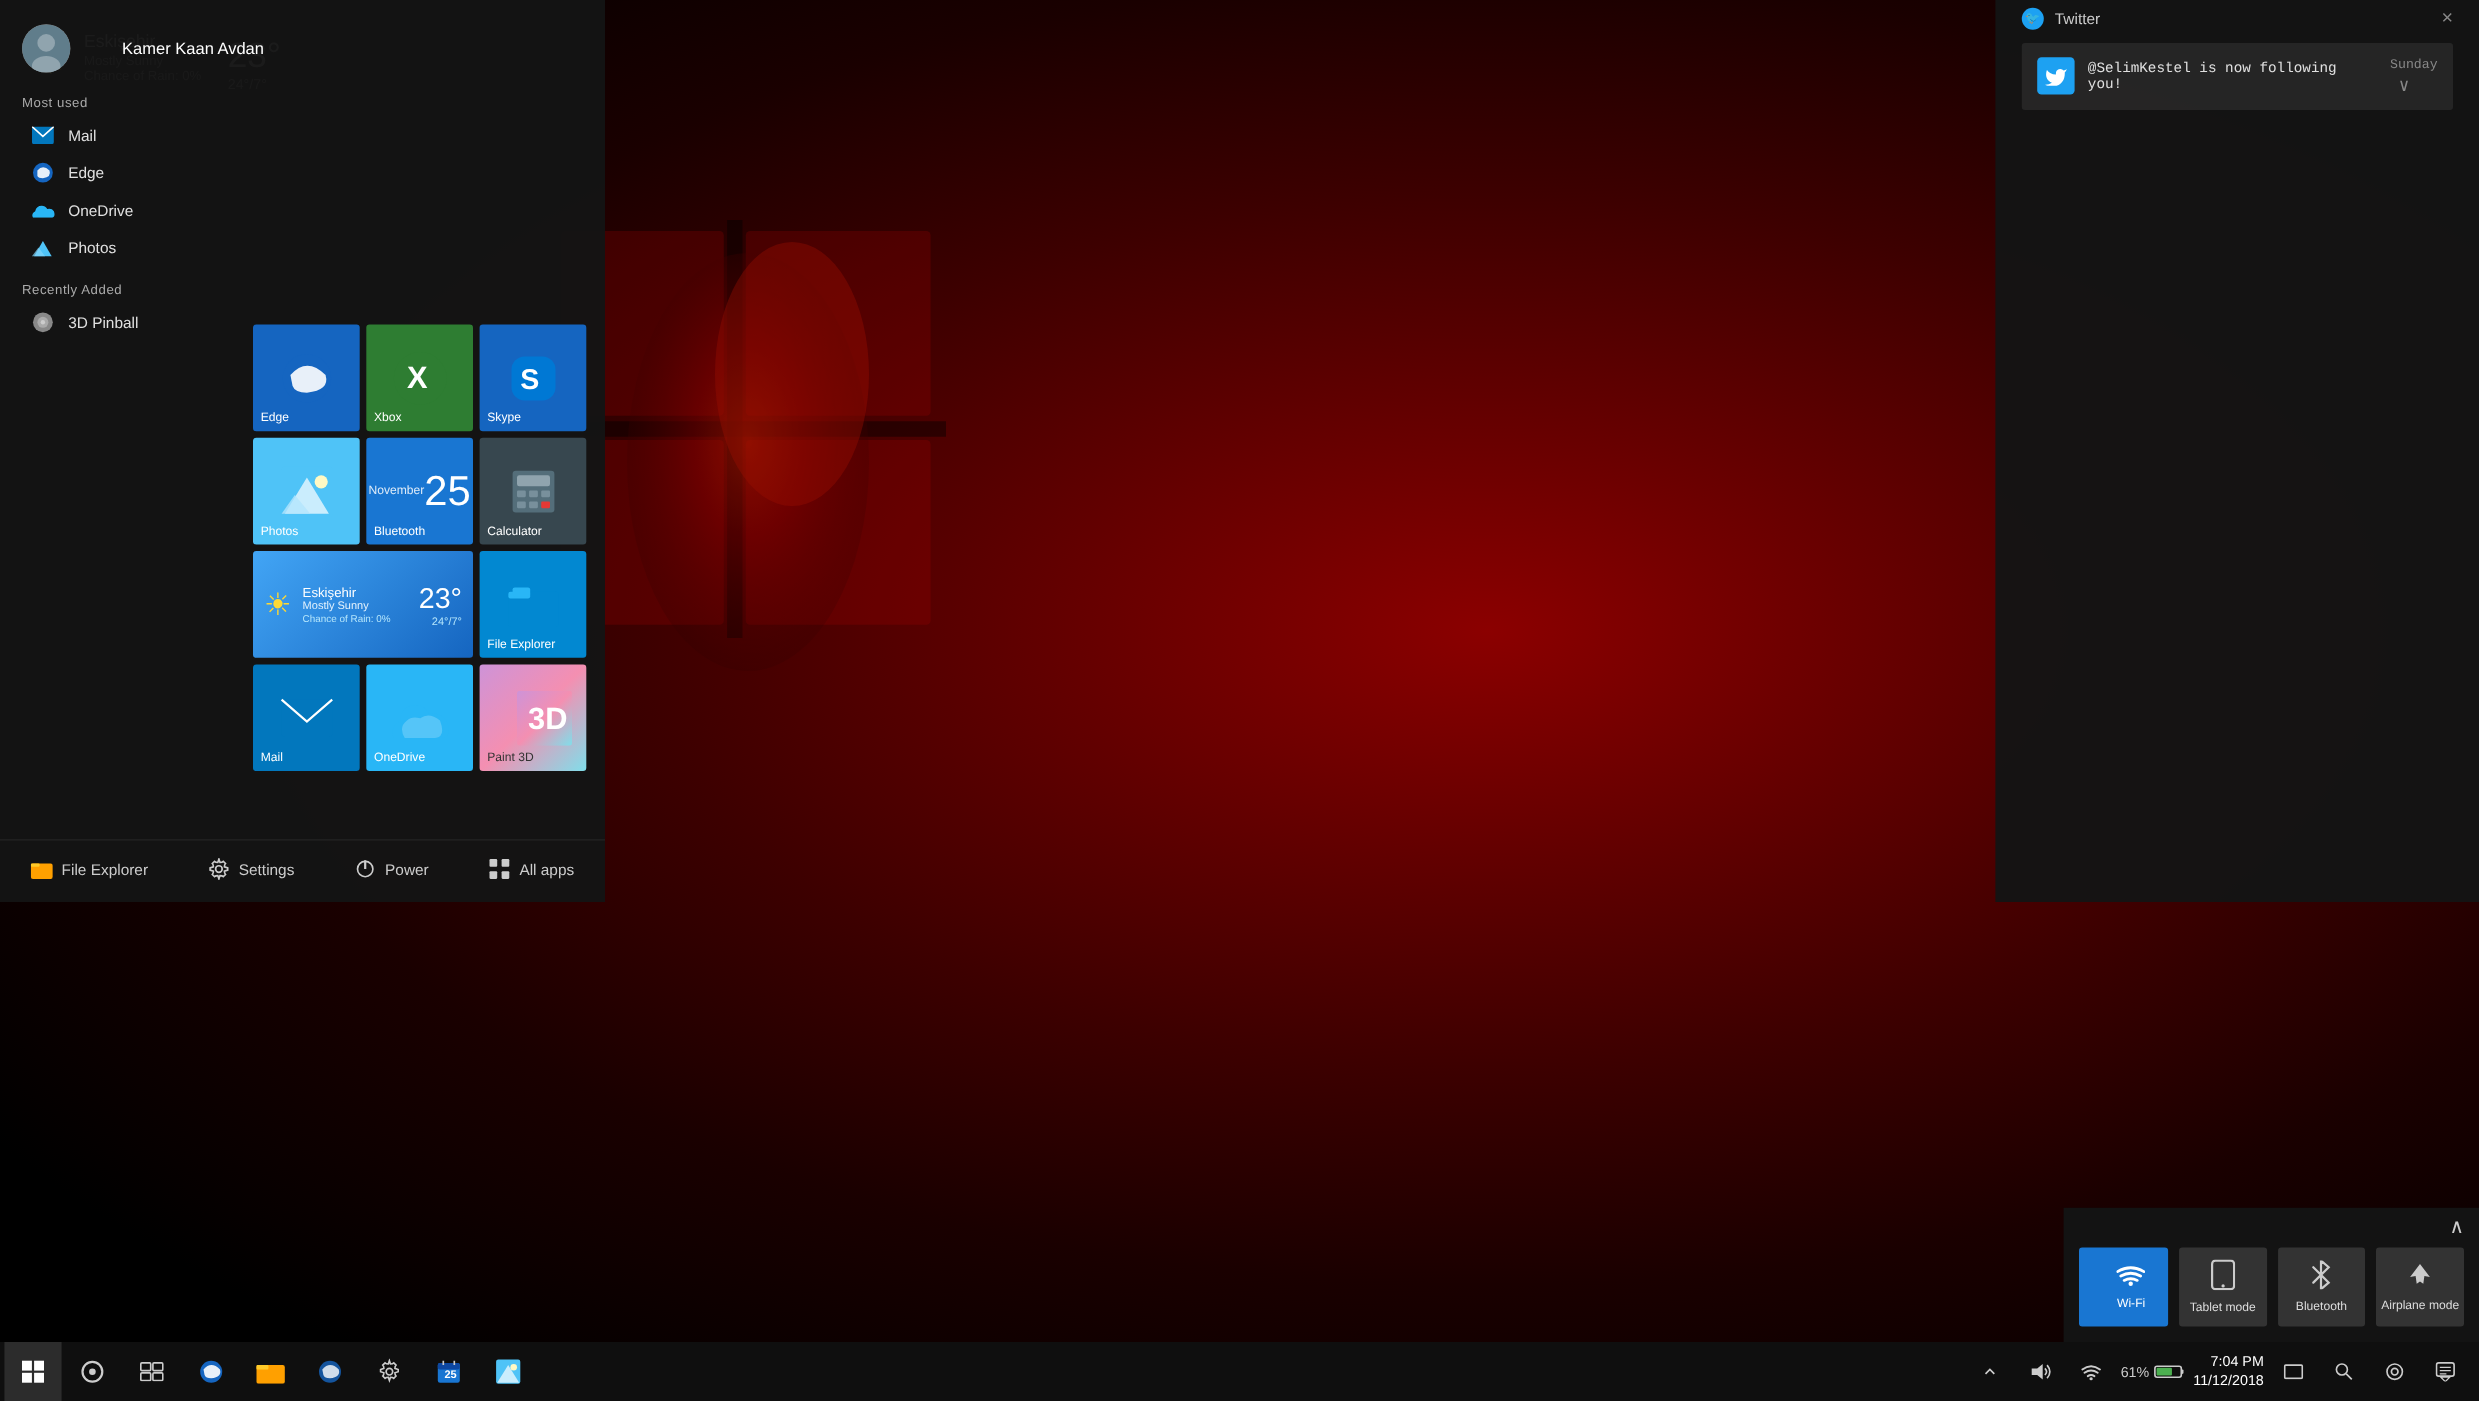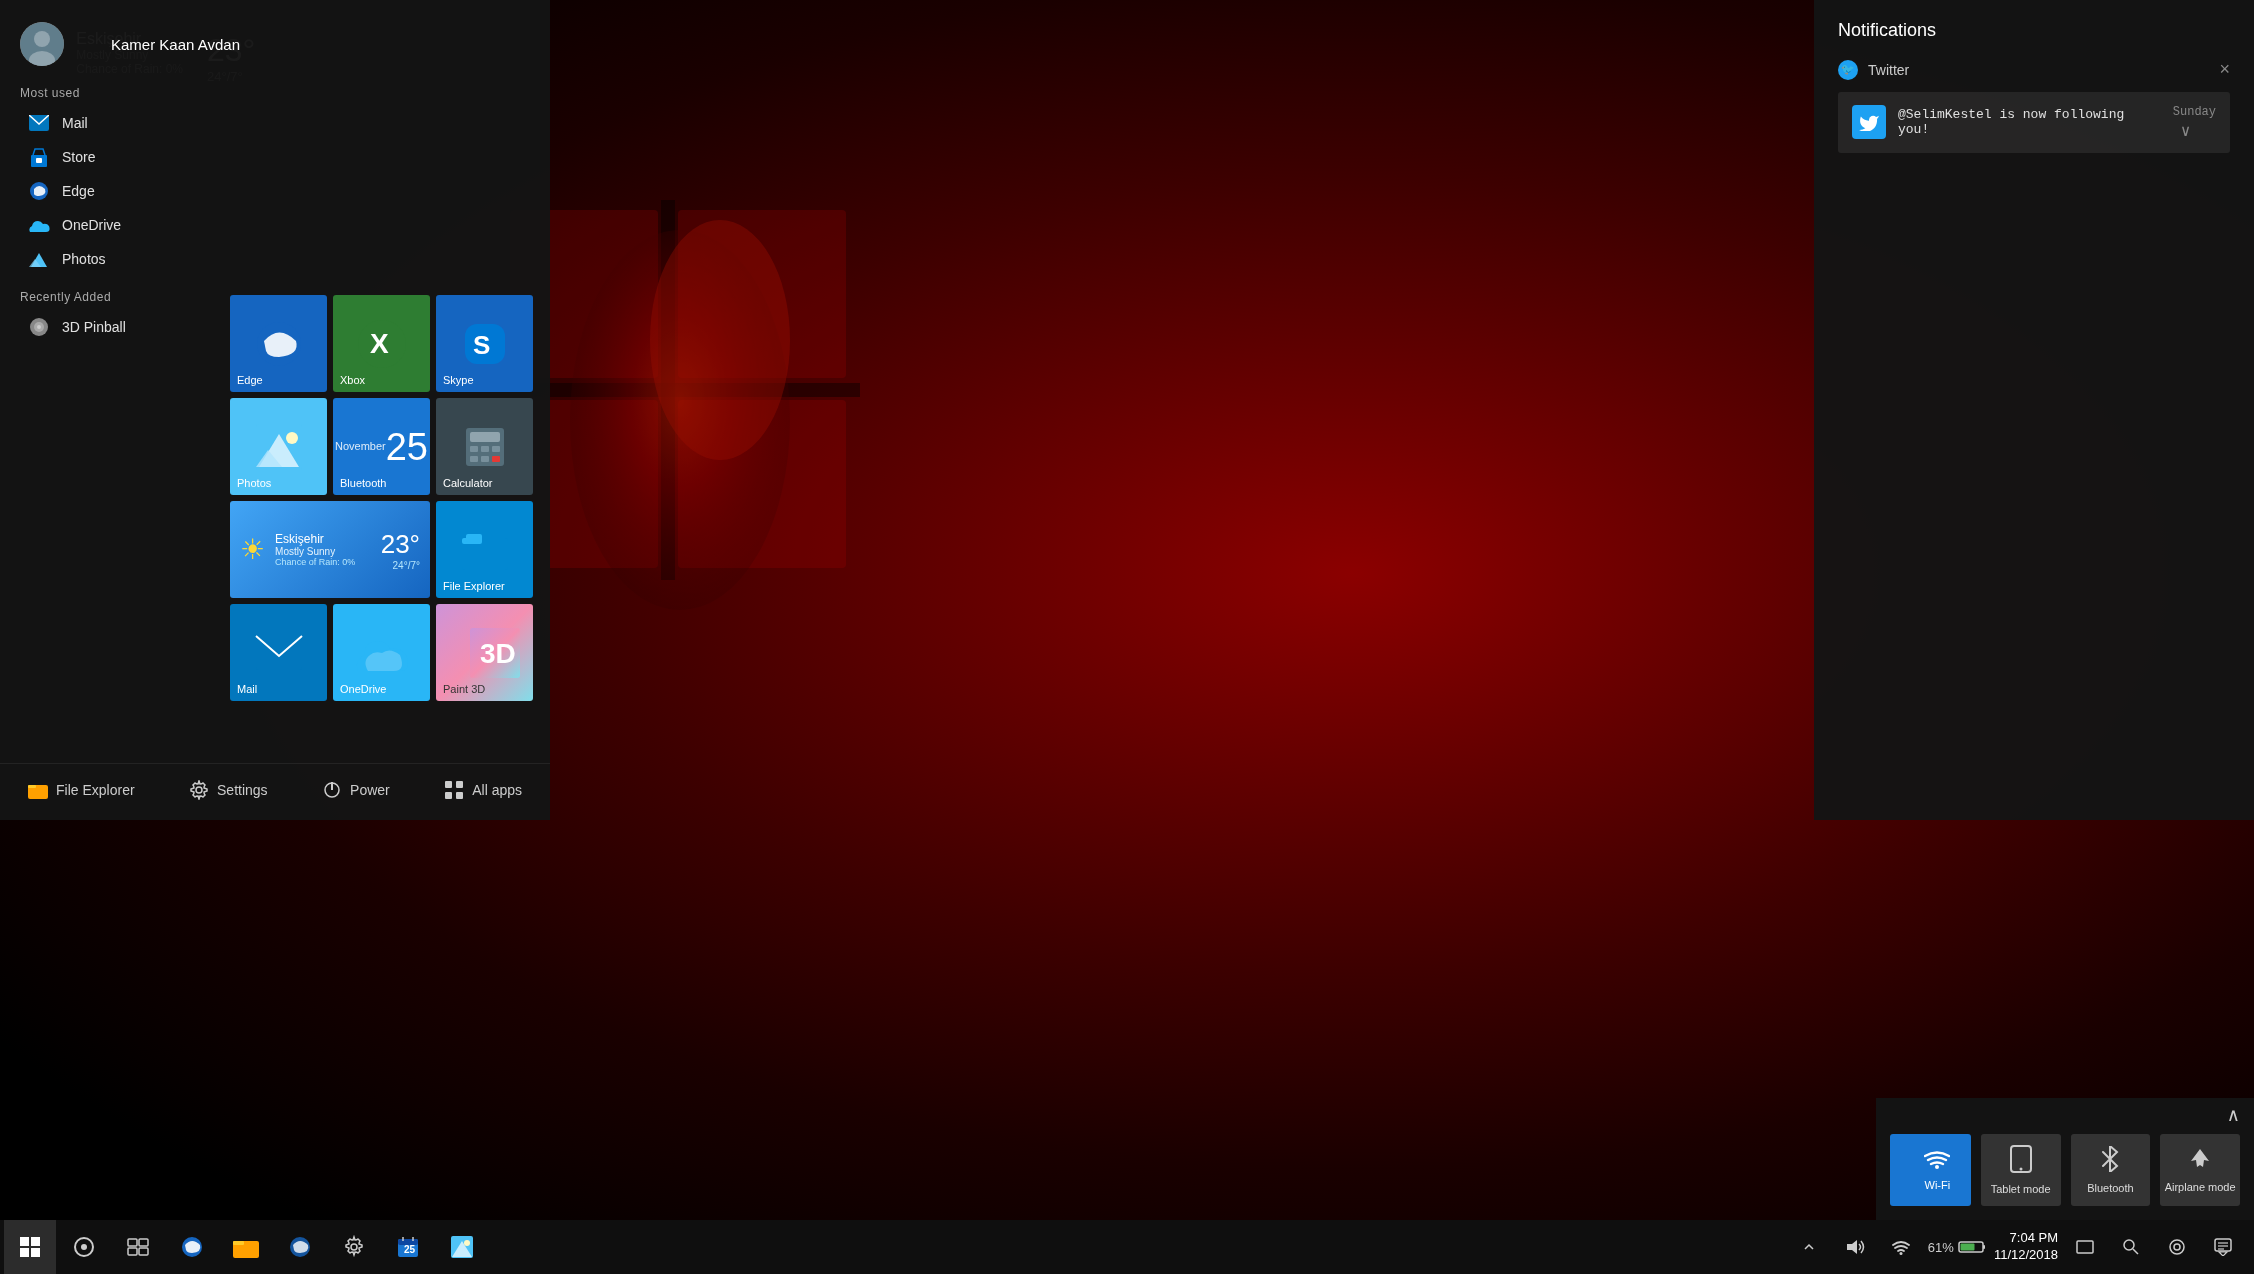--- a/index.html
+++ b/index.html
@@ -472,30 +472,20 @@
     <div class="app-item">
       <div class="app-icon">
         <svg width="20" height="16" viewBox="0 0 20 16">
             <rect x="0" y="0" width="20" height="16" rx="2" fill="#0277bd"></rect>
             <polyline points="0,0 10,9 20,0" fill="none" stroke="#fff" stroke-width="1.5"></polyline>
           </svg>
       </div>
       <span>Mail</span>
     </div>
 
-    <div class="app-item">
-      <div class="app-icon">
-        <svg width="20" height="20" viewBox="0 0 20 20">
-            <rect x="2" y="8" width="16" height="12" rx="1" fill="#0078d4"></rect>
-            <path d="M4 8 L6 2 L14 2 L16 8" fill="none" stroke="#0078d4" stroke-width="1.5"></path>
-            <rect x="7" y="11" width="6" height="5" rx="1" fill="#fff"></rect>
-          </svg>
-      </div>
-      <span>Store</span>
-    </div>
 
     <div class="app-item">
       <div class="app-icon">
         <svg width="20" height="20" viewBox="0 0 20 20">
             <circle cx="10" cy="10" r="9" fill="#1565c0"></circle>
             <path d="M5 8 Q10 2 16 8 Q18 14 10 15 Q6 15 5 13" fill="#fff" opacity="0.9"></path>
           </svg>
       </div>
       <span>Edge</span>
     </div>
@@ -669,23 +659,20 @@
         </defs>
       <rect x="0" y="0" width="50" height="50" fill="url(#pg)" rx="3"></rect>
 
       <text x="10" y="35" font-size="28" fill="#fff" font-weight="bold">3D</text>
     </svg>
     <span class="tile-label" style="color:#333">Paint 3D</span>
   </div>
 </div>
 
 <div id="notifications-panel">
-  <div id="notif-header">
-    <span id="notif-title">Notifications</span>
-  </div>
 
   <div class="notif-app-header">
     <div class="notif-app-icon">🐦</div>
     <span class="notif-app-name">Twitter</span>
     <span class="notif-close" style="margin-left:auto">×</span>
   </div>
 
   <div class="notif-card">
     <div class="notif-twitter-icon">
       <svg width="22" height="18" viewBox="0 0 24 20" fill="#fff">

